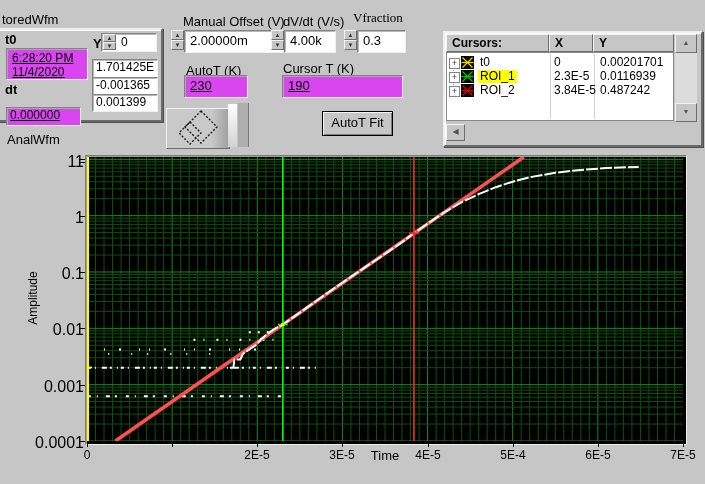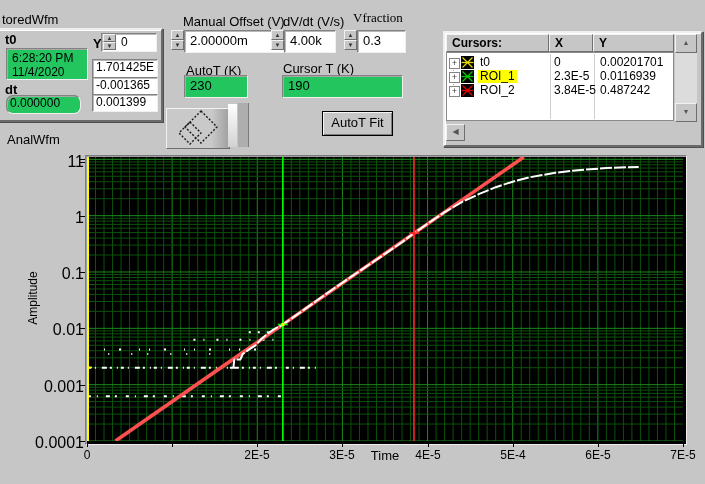--- a/index.html
+++ b/index.html
@@ -6,21 +6,21 @@
   body{
     width:705px;height:484px;position:relative;overflow:hidden;
     background:#c6c6c6;
     font-family:"Liberation Sans","DejaVu Sans",sans-serif;
     font-size:13px;color:#000;
     -webkit-font-smoothing:none;
   }
   .abs{position:absolute;}
   .lbl{position:absolute;white-space:nowrap;}
   .b{font-weight:bold;}
-  .sunk{position:absolute;background:#22c55e;border:1px solid;border-color:#828282 #f0f0f0 #f0f0f0 #828282;box-shadow:inset 1px 1px 0 #a8a8a8;}
+  .sunk{position:absolute;background:#d946ef;border:1px solid;border-color:#828282 #f0f0f0 #f0f0f0 #828282;box-shadow:inset 1px 1px 0 #a8a8a8;text-decoration:underline;}
   .sunkw{position:absolute;background:#ffffff;border:1px solid;border-color:#828282 #f0f0f0 #f0f0f0 #828282;box-shadow:inset 1px 1px 0 #b8b8b8;}
   .raised{position:absolute;background:#c6c6c6;border:1px solid;border-color:#f2f2f2 #6e6e6e #6e6e6e #f2f2f2;}
   .frame{position:absolute;border:2px solid;border-color:#efefef #6a6a6a #6a6a6a #efefef;box-shadow:1px 1px 0 #4f4f4f, inset 1px 1px 0 #ffffff;}
   .btn{position:absolute;background:#c6c6c6;border:1px solid #000;box-shadow:inset 1px 1px 0 #f5f5f5, inset -1px -1px 0 #7d7d7d;text-align:center;cursor:default;}
   .spin{position:absolute;width:13px;}
   .spin .sc{height:10px;background:#c6c6c6;border:1px solid;border-color:#f2f2f2 #6e6e6e #6e6e6e #f2f2f2;font-size:6px;line-height:8px;text-align:center;color:#333;box-sizing:border-box;}
   .num{font-size:12px;line-height:15px;padding-left:3px;white-space:nowrap;overflow:hidden;}
   .val13{font-size:13px;line-height:19px;padding-left:5px;white-space:nowrap;overflow:hidden;}
   
   .hdrcell{position:absolute;height:18px;background:#c6c6c6;border:1px solid;border-color:#f2f2f2 #6e6e6e #6e6e6e #f2f2f2;font-weight:bold;font-size:12px;line-height:16px;padding-left:5px;box-sizing:border-box;white-space:nowrap;overflow:hidden;}
@@ -69,21 +69,21 @@
     <div class="num">1.701425E</div>
   </div>
 <div class="sunkw" style="left:92px;top:77px;width:64px;height:16px;">
     <div class="num">-0.001365</div>
   </div>
 <div class="sunkw" style="left:92px;top:94px;width:64px;height:16px;">
     <div class="num">0.001399</div>
   </div>
 
 <div class="lbl b" style="left:5px;top:82px;">dt</div>
-<div class="sunk" style="left:6px;top:95px;width:73px;height:17px;border-radius:7px;">
+<div class="sunk" style="left:6px;top:107px;width:73px;height:17px;">
     <div class="num">0.000000</div>
   </div>
 
 <div class="lbl" style="left:183px;top:14px;">Manual Offset (V)</div>
 <div class="spin" style="left:171px;top:30px;">
   <div class="sc">▲</div>
   <div class="sc">▼</div>
 </div>
 <div class="sunkw" style="left:184px;top:30px;width:98px;height:21px;">
     <div class="val13">2.00000m</div>

